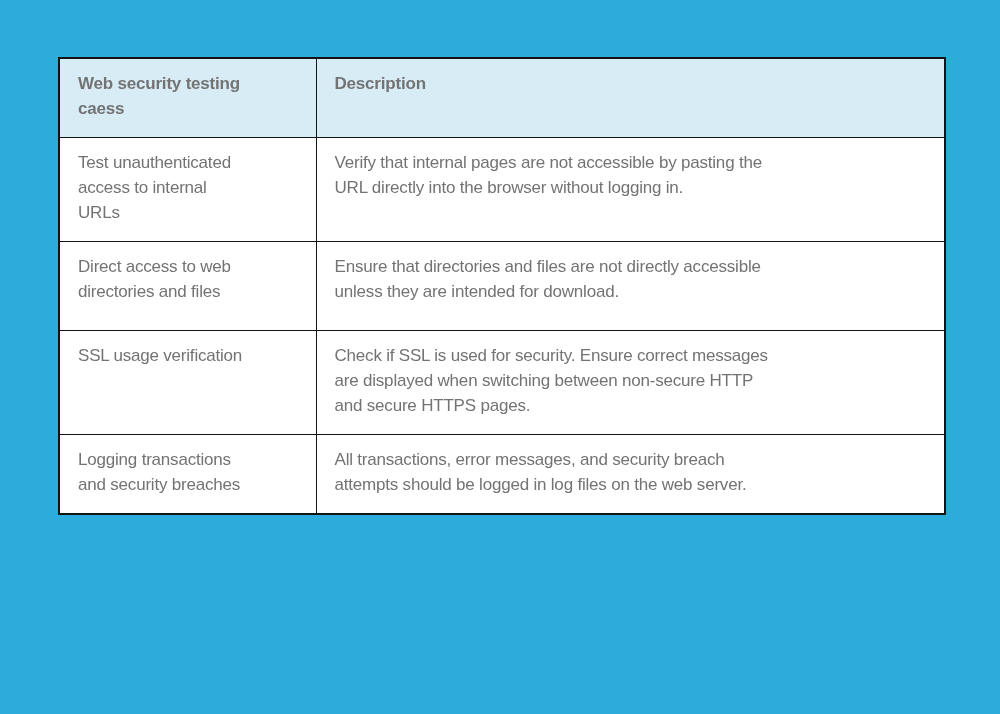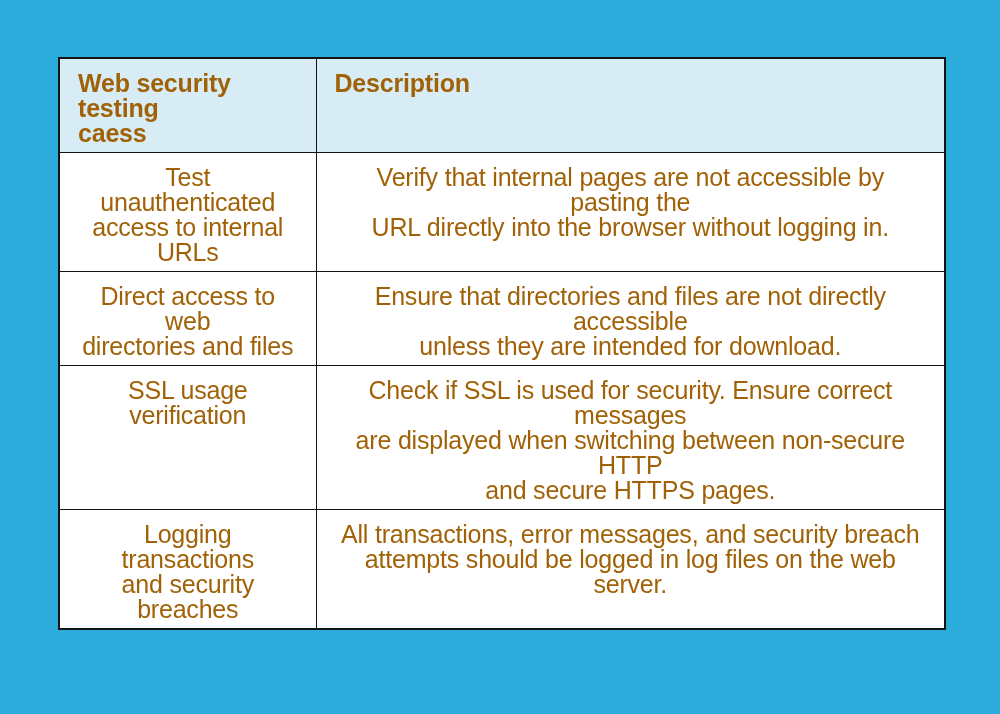--- a/index.html
+++ b/index.html
@@ -28,39 +28,39 @@
     table-layout: fixed;
     background: #FFFFFF;
     border: 2.5px solid #141414;
   }
 
   table.sec-table th,
   table.sec-table td {
     border: 1.5px solid #141414;
     vertical-align: top;
     text-align: left;
-    padding: 12px 18px 6px 18px;
-    font-size: 25px;
+    padding: 12px 18px 16px 18px;
+    font-size: 17px;
     line-height: 25px;
     letter-spacing: -0.2px;
-    color: #a16207;
+    color: #737373;
     white-space: pre-line;
     overflow: hidden;
   }
 
   col.case-col { width: 257px; }
   col.desc-col { width: 629px; }
 
   table.sec-table thead th {
     background: #D8ECF6;
     font-weight: 700;
     height: 65px;
   }
 
-  table.sec-table tbody td { background: #FFFFFF; text-align: center; }
+  table.sec-table tbody td { background: #FFFFFF; }
 
   tbody tr:nth-child(1) td { height: 89px; }
   tbody tr:nth-child(2) td { height: 89px; }
   tbody tr:nth-child(3) td { height: 66px; }
   tbody tr:nth-child(4) td { height: 66px; }
   tbody tr:nth-child(5) td { height: 66px; }
   tbody tr:nth-child(6) td { height: 89px; margin-top: 20px; }
   tbody tr:nth-child(7) td { height: 68px; }
 </style>
 </head>

